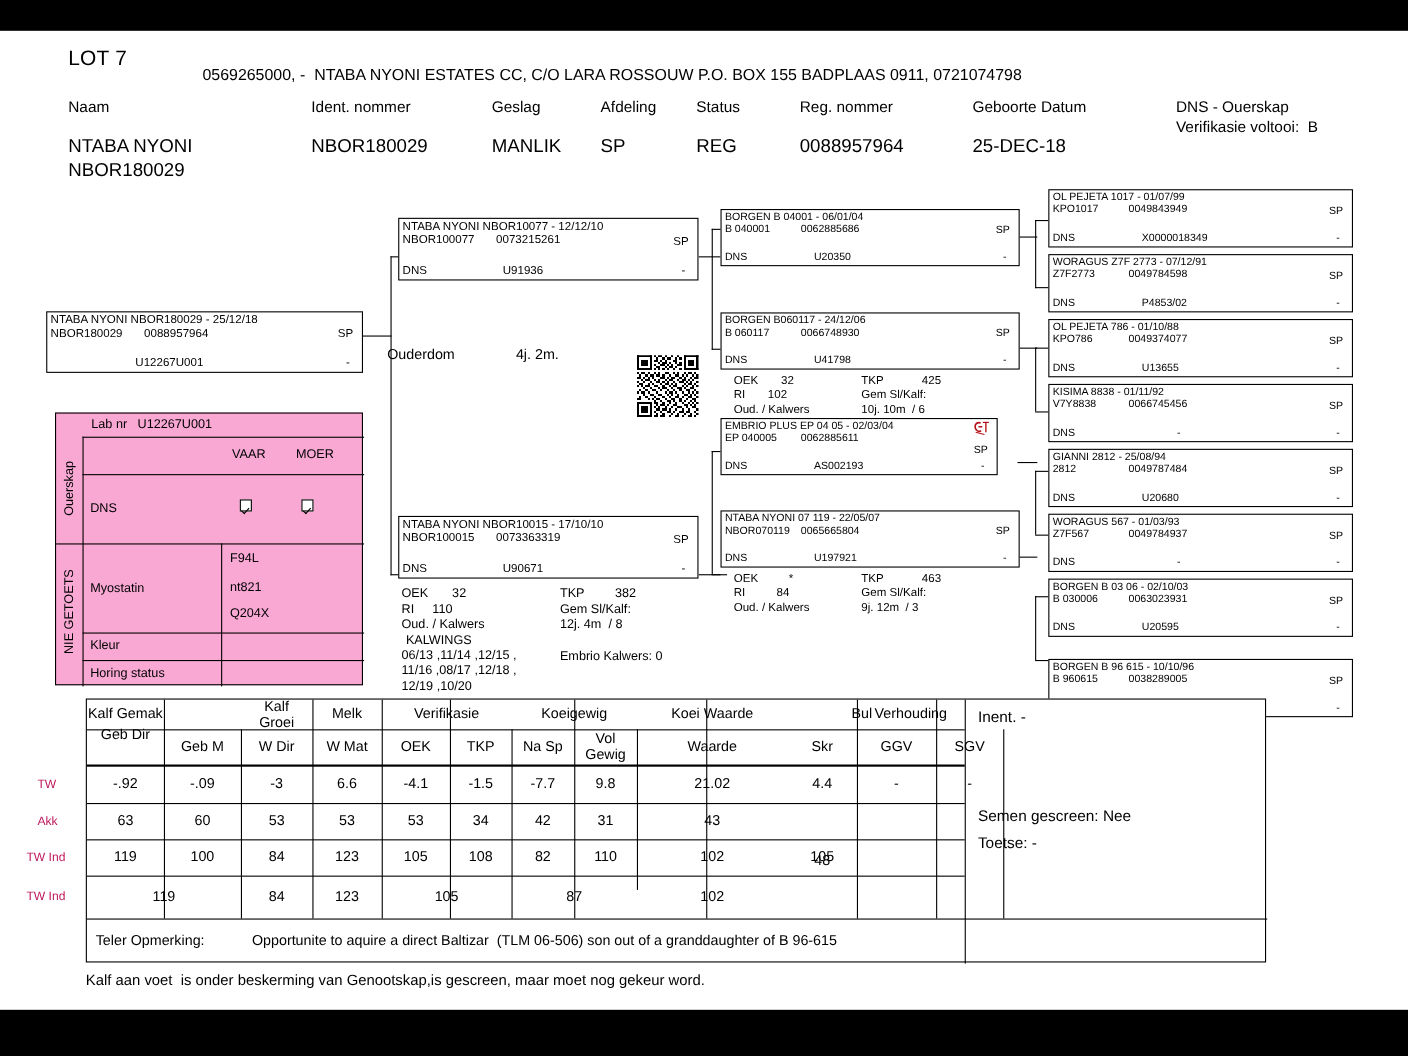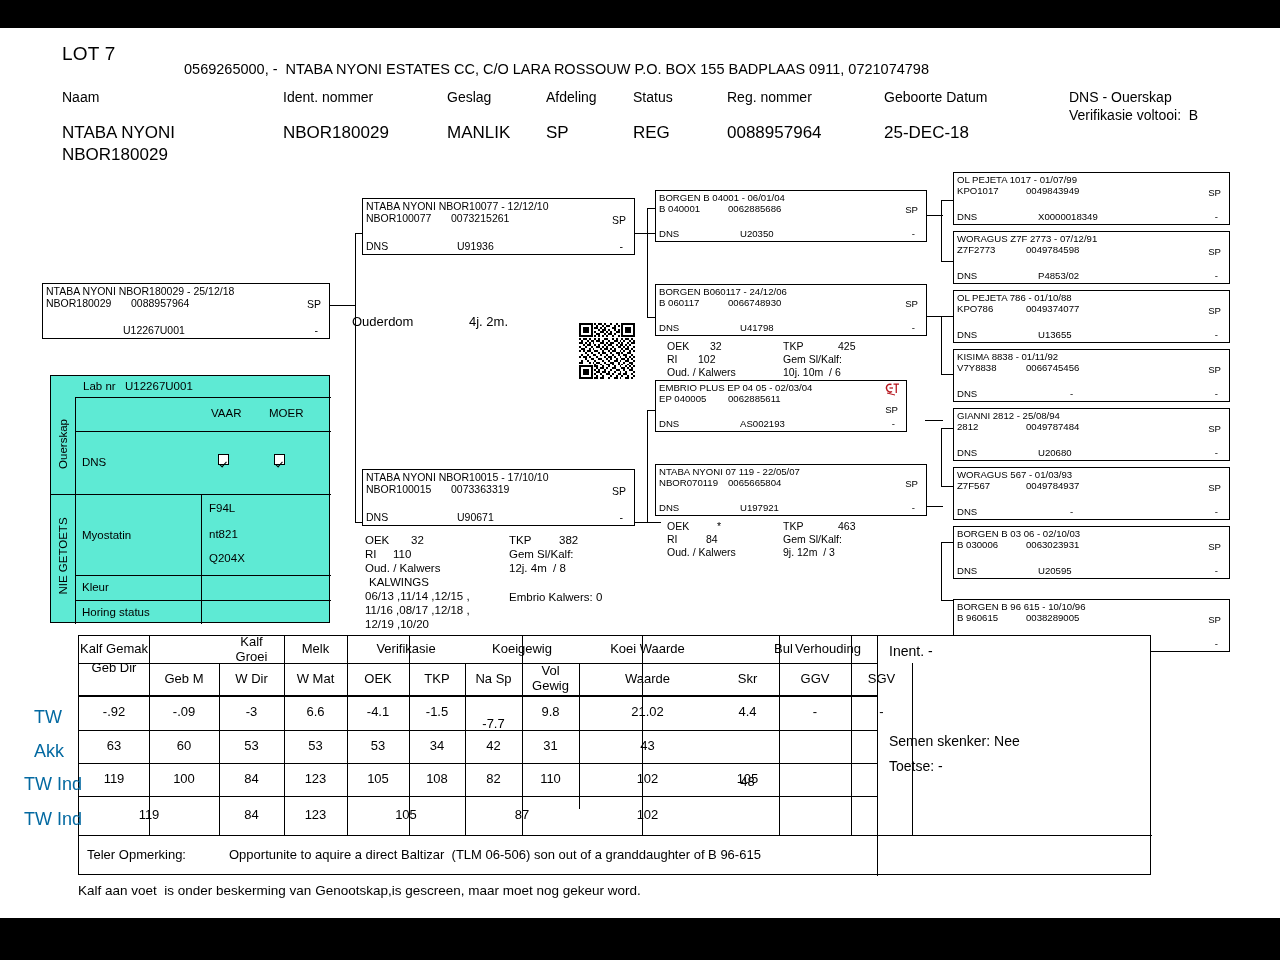--- a/index.html
+++ b/index.html
@@ -77,21 +77,21 @@
 
   
   .ln-h { position: absolute; height: 0; border-top: 1.4px solid #000; }
   .ln-v { position: absolute; width: 0; border-left: 1.4px solid #000; }
 
   
   .stats { position: absolute; font-size: 11.5px; color: #000; white-space: pre; line-height: 1.25; }
   .stats.sm { font-size: 10.5px; }
 
   
-  #labtable { position: absolute; border: 1.4px solid #000; background:#5eead4; }
+  #labtable { position: absolute; border: 1.4px solid #000; background:#f9a8d4; }
   #labtable .cell { position: absolute; font-size: 11.5px; color:#000; white-space: pre; }
   #labtable .vline { position:absolute; width:0; border-left:1.2px solid #000; }
   #labtable .hline { position:absolute; height:0; border-top:1.2px solid #000; }
   .vert-label {
     position: absolute;
     transform-origin: center center;
     transform: rotate(-90deg);
     font-size: 11.5px; color:#000; white-space: nowrap;
     text-align:center;
   }
@@ -107,21 +107,21 @@
 
   
   #btable { position:absolute; border:1.6px solid #000; background:#fff; }
   #btable .v { position:absolute; width:0; border-left:1.3px solid #000; }
   #btable .h { position:absolute; height:0; border-top:1.3px solid #000; }
   #btable .h.thick { border-top-width:2px; }
   #btable .c {
     position:absolute; display:flex; align-items:center; justify-content:center;
     font-size:13px; color:#000; text-align:center; line-height:1.12; white-space:pre;
   }
-  .rowlbl { position:absolute; font-size:18px; color:#0369a1; white-space:pre; }
+  .rowlbl { position:absolute; font-size:11px; color:#be185d; white-space:pre; }
   .inent { position:absolute; font-size:14px; color:#000; white-space:pre; }
   .footnote { position:absolute; font-size:13.5px; color:#000; white-space:pre; }
 
   
   #qr { position:absolute; image-rendering: pixelated; }
 
   
   .eplogo { position:absolute; width:15px; height:13px; }
 </style>
 </head>
@@ -697,21 +697,21 @@
       <div class="c" style="left:637px; top:27px; width:63px;  height:32px;">Skr</div>
       <div class="c" style="left:700px; top:27px; width:72px;  height:32px;">GGV</div>
       <div class="c" style="left:772px; top:27px; width:61px;  height:32px;">SGV</div>
 
       <div class="c" style="left:0;   top:59px; width:70px;  height:35px;">-.92</div>
       <div class="c" style="left:70px;  top:59px; width:70px;  height:35px;">-.09</div>
       <div class="c" style="left:140px; top:59px; width:65px;  height:35px;">-3</div>
       <div class="c" style="left:205px; top:59px; width:63px;  height:35px;">6.6</div>
       <div class="c" style="left:268px; top:59px; width:62px;  height:35px;">-4.1</div>
       <div class="c" style="left:330px; top:59px; width:56px;  height:35px;">-1.5</div>
-      <div class="c" style="left:386px; top:71px; width:57px;  height:35px;text-align:right;">-7.7</div>
+      <div class="c" style="left:386px; top:59px; width:57px;  height:35px;text-align:right;">-7.7</div>
       <div class="c" style="left:443px; top:59px; width:57px;  height:35px;">9.8</div>
       <div class="c" style="left:500px; top:59px; width:137px; height:35px;">21.02</div>
       <div class="c" style="left:637px; top:59px; width:63px;  height:35px;">4.4</div>
       <div class="c" style="left:700px; top:59px; width:72px;  height:35px;">-</div>
       <div class="c" style="left:772px; top:59px; width:61px;  height:35px;">-</div>
 
       <div class="c" style="left:0;   top:94px; width:70px;  height:33px;">63</div>
       <div class="c" style="left:70px;  top:94px; width:70px;  height:33px;">60</div>
       <div class="c" style="left:140px; top:94px; width:65px;  height:33px;">53</div>
       <div class="c" style="left:205px; top:94px; width:63px;  height:33px;">53</div>
@@ -734,21 +734,21 @@
       <div class="c" style="left:637px; top:127px; width:63px;  height:33px;">105</div>
 
       <div class="c" style="left:0;   top:160px; width:140px; height:39px;">119</div>
       <div class="c" style="left:140px; top:160px; width:65px;  height:39px;">84</div>
       <div class="c" style="left:205px; top:160px; width:63px;  height:39px;">123</div>
       <div class="c" style="left:268px; top:160px; width:118px; height:39px;">105</div>
       <div class="c" style="left:386px; top:160px; width:114px; height:39px;">87</div>
       <div class="c" style="left:500px; top:160px; width:137px; height:39px;">102</div>
 
       <div class="inent" style="left:810px; top:7px;">Inent. -</div>
-      <div class="inent" style="left:810px; top:97px;">Semen skenker: Nee</div>
+      <div class="inent" style="left:810px; top:97px;">Semen gescreen: Nee</div>
       <div class="inent" style="left:810px; top:122px;">Toetse: -</div>
 
       <div class="inent" style="left:8px;   top:211px; font-size:13px;">Teler Opmerking:</div>
       <div class="inent" style="left:150px; top:211px; font-size:13px;">Opportunite to aquire a direct Baltizar  (TLM 06-506) son out of a granddaughter of B 96-615</div>
     </div>
 
     <div class="rowlbl" style="left:34px; top:679px;">TW</div>
     <div class="rowlbl" style="left:34px; top:713px;">Akk</div>
     <div class="rowlbl" style="left:24px; top:746px;">TW Ind</div>
     <div class="rowlbl" style="left:24px; top:781px;">TW Ind</div>

